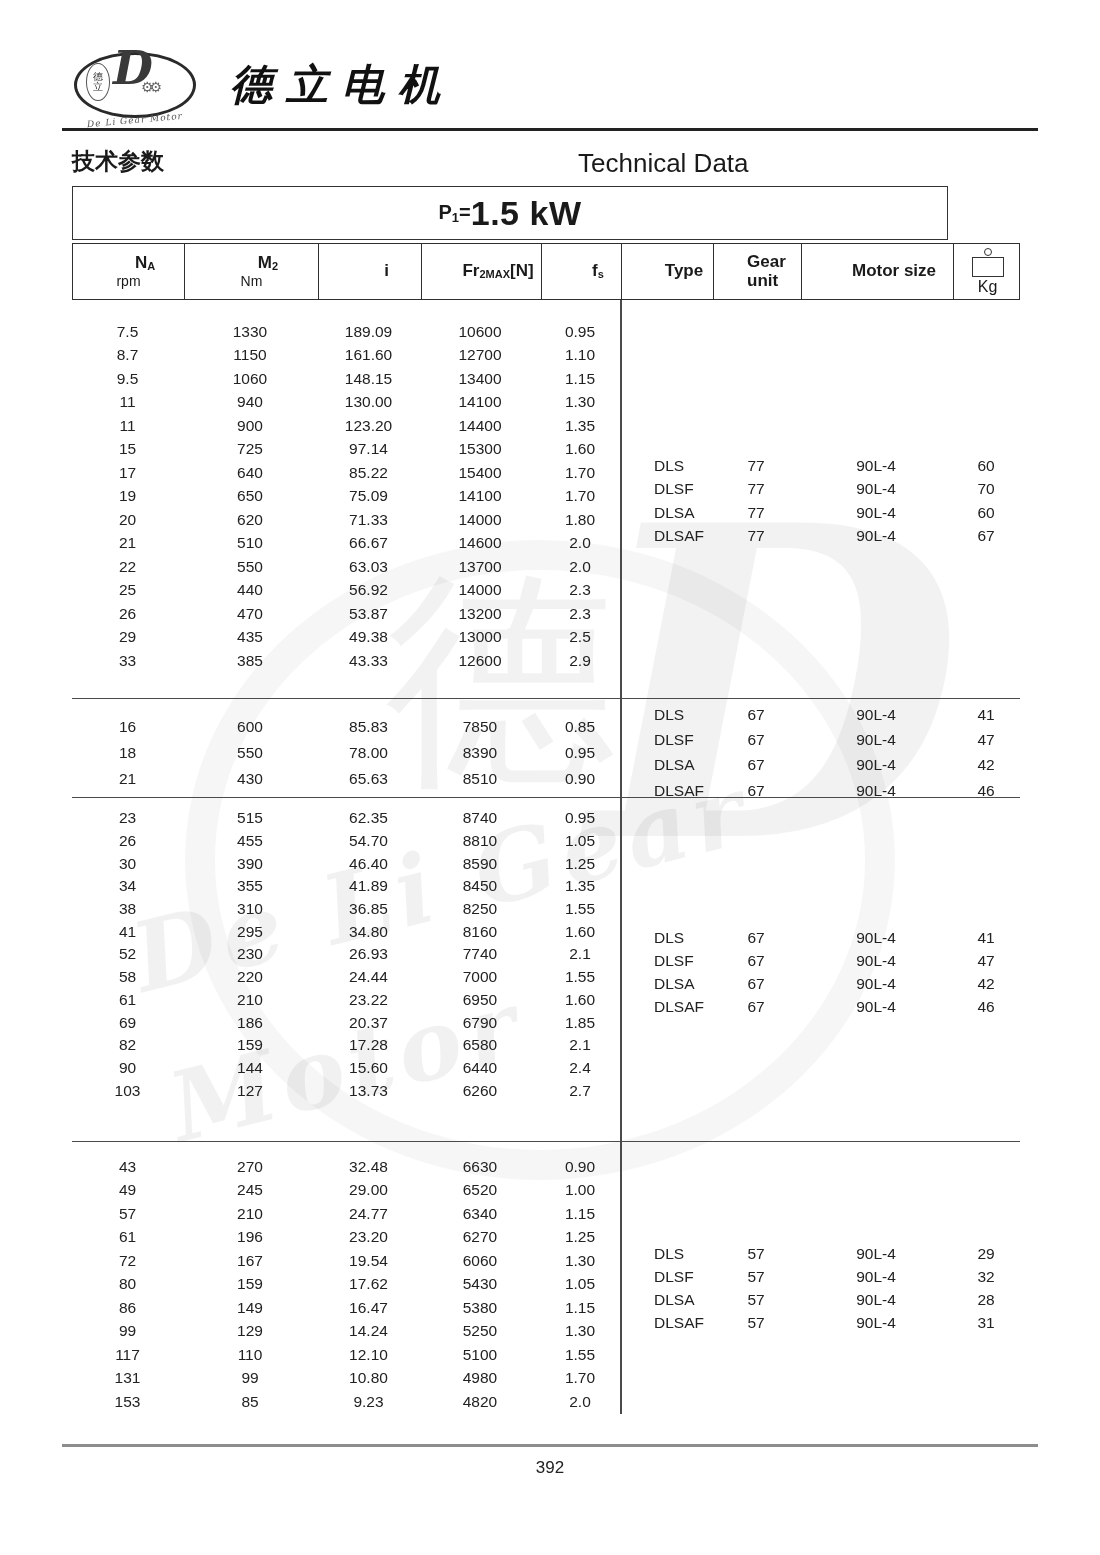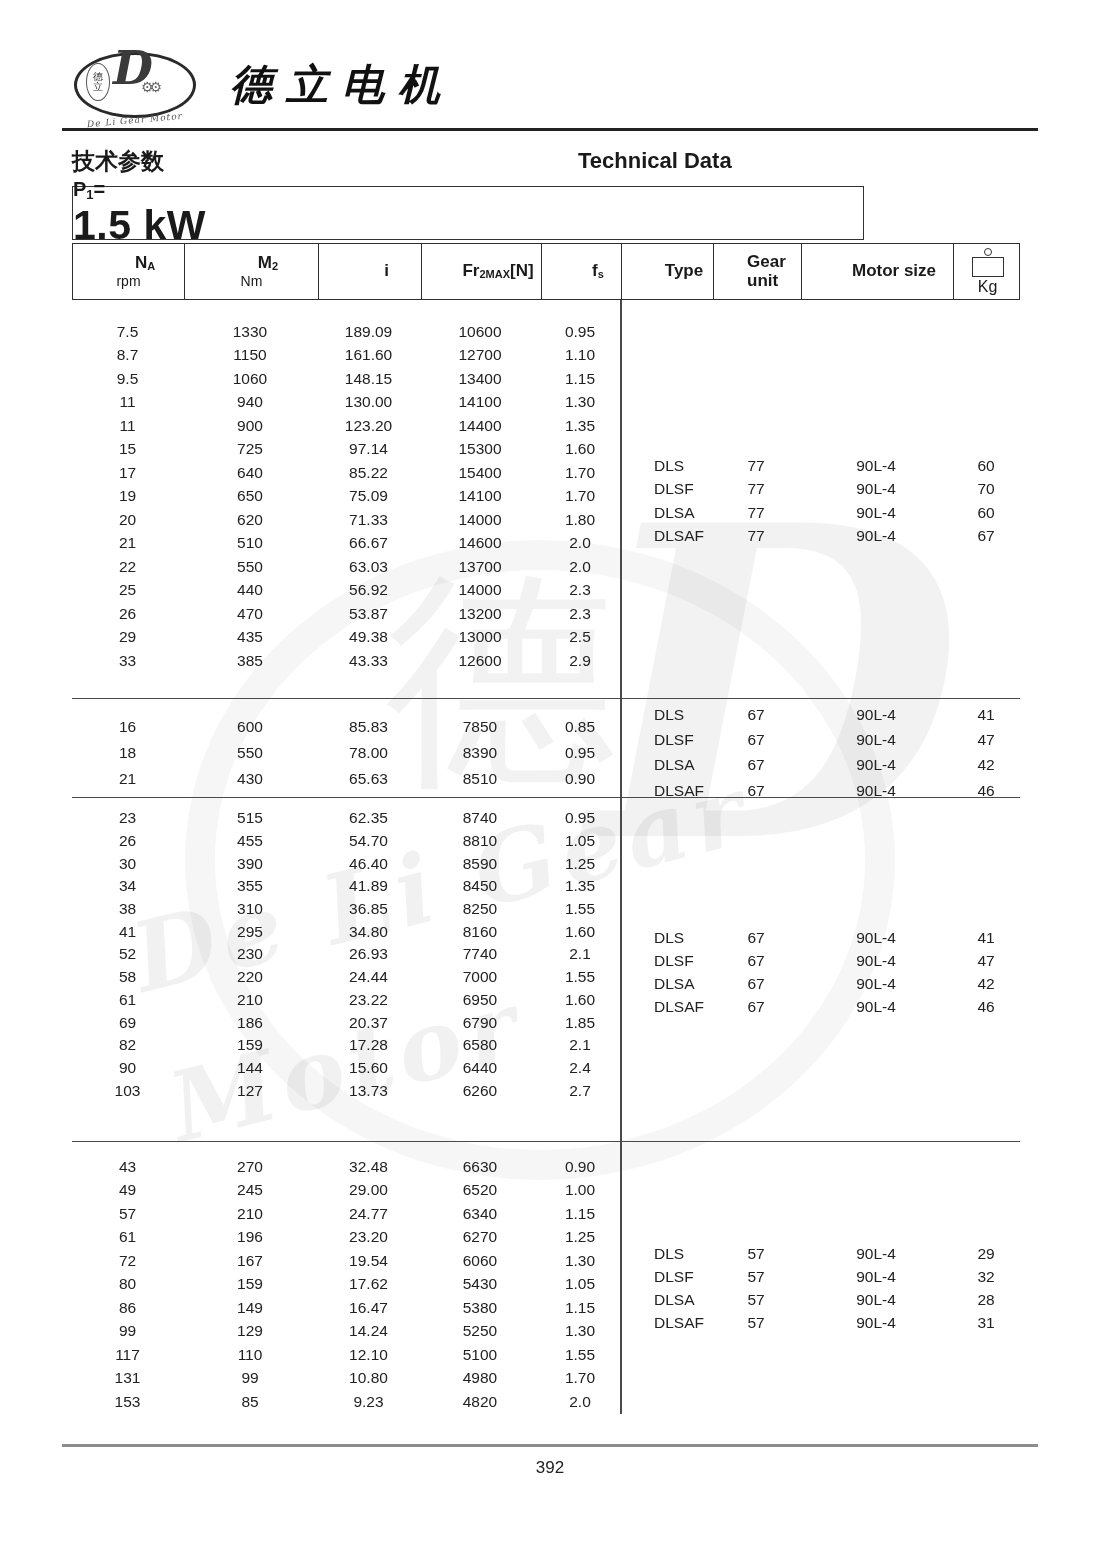--- a/index.html
+++ b/index.html
@@ -30,27 +30,27 @@
   .logo-gears{position:absolute;left:64px;top:24px;font-size:14px;letter-spacing:-4px;color:#666;}
   .logo-arc{position:absolute;left:-12px;bottom:-10px;width:140px;text-align:center;
             font-family:"DejaVu Serif",serif;font-style:italic;font-size:9px;letter-spacing:1px;
             color:#555;transform:rotate(-5deg);}
   .brand-name{margin-left:34px;font-family:"DejaVu Serif",serif;font-style:italic;font-weight:900;
               font-size:42px;letter-spacing:14px;color:#111;white-space:nowrap;}
   .rule-thick{margin:10px 62px 0 62px;height:3px;background:#222;}
   
   .section-row{position:relative;margin-top:15px;height:28px;}
   .sec-cn{position:absolute;left:72px;top:0;font-size:23px;font-weight:bold;}
-  .sec-en{position:absolute;left:578px;top:2px;font-size:22px;font-weight:bold;}
-  
-  .power-box{margin:12px 0 0 72px;width:792px;height:54px;border:1.6px solid #333;box-sizing:border-box;
-             display:flex;align-items:flex-start;justify-content:center;flex-direction:column;}
+  .sec-en{position:absolute;left:578px;top:2px;font-size:26px;font-weight:normal;}
+  
+  .power-box{margin:12px 0 0 72px;width:876px;height:54px;border:1.6px solid #333;box-sizing:border-box;
+             display:flex;align-items:center;justify-content:center;}
   .pw-small{font-weight:bold;font-size:20px;}
   .pw-small sub{font-size:13px;vertical-align:-3px;}
-  .pw-big{font-weight:bold;font-size:41px;letter-spacing:0.5px;}
+  .pw-big{font-weight:bold;font-size:34px;letter-spacing:0.5px;}
   
   .thead{margin:3px 0 0 72px;width:948px;height:57px;box-sizing:border-box;border:1.8px solid #2f2f2f;
          display:grid;grid-template-columns:111px 134px 103px 120px 80px 92px 88px 152px 68px;}
   .th{border-left:1.5px solid #2f2f2f;display:flex;flex-direction:column;align-items:center;justify-content:center;}
   .th:first-child{border-left:none;}
   .th-main{font-weight:bold;font-size:17px;line-height:1.1;margin-left:33px;}
   .th-main .sb{font-size:11px;font-weight:bold;vertical-align:-2px;}
   .th-unit{font-size:14px;line-height:1.1;margin-top:1px;}
   .kicon{display:flex;flex-direction:column;align-items:center;}
   .kicon .knob{width:6px;height:6px;border:1.5px solid #333;border-radius:50%;margin-bottom:1px;}

